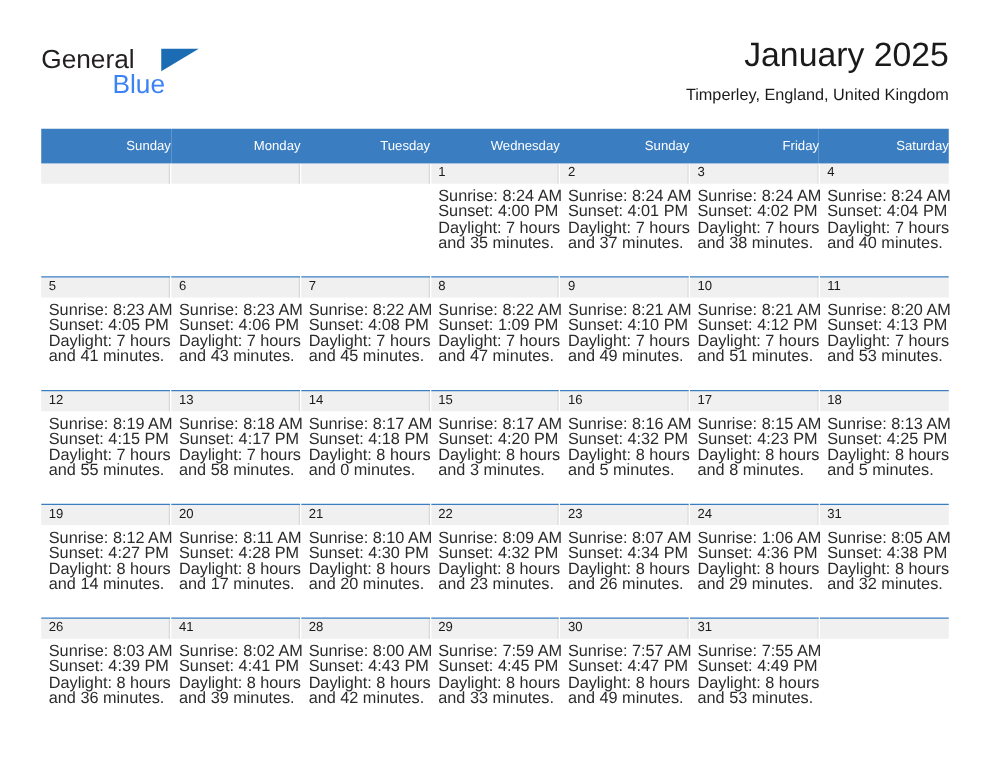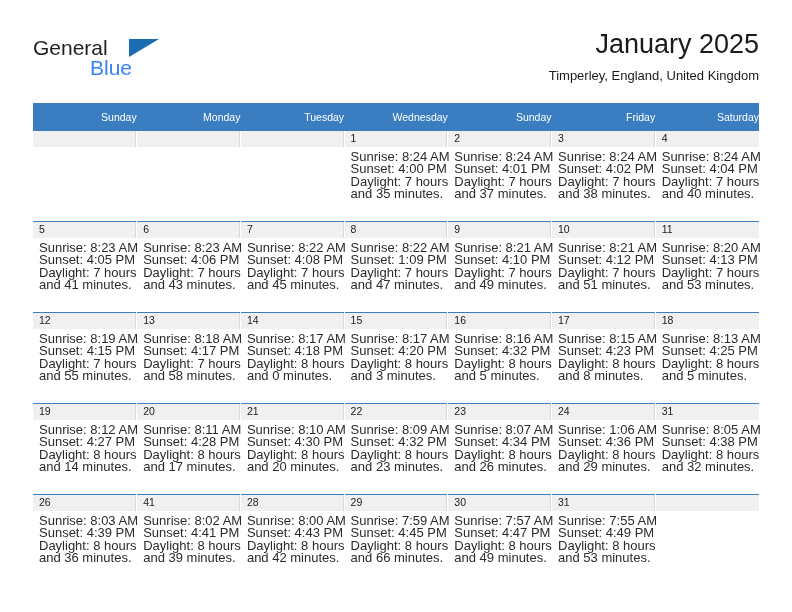--- a/index.html
+++ b/index.html
@@ -455,21 +455,21 @@
               <div>Daylight: 8 hours</div>
               <div>and 42 minutes.</div>
             </div>
           </td>
           <td class="day-cell">
             <div class="daynum-band">29</div>
             <div class="details">
               <div>Sunrise: 7:59 AM</div>
               <div>Sunset: 4:45 PM</div>
               <div>Daylight: 8 hours</div>
-              <div>and 66 minutes.</div>
+              <div>and 33 minutes.</div>
             </div>
           </td>
           <td class="day-cell">
             <div class="daynum-band">30</div>
             <div class="details">
               <div>Sunrise: 7:57 AM</div>
               <div>Sunset: 4:47 PM</div>
               <div>Daylight: 8 hours</div>
               <div>and 49 minutes.</div>
             </div>

